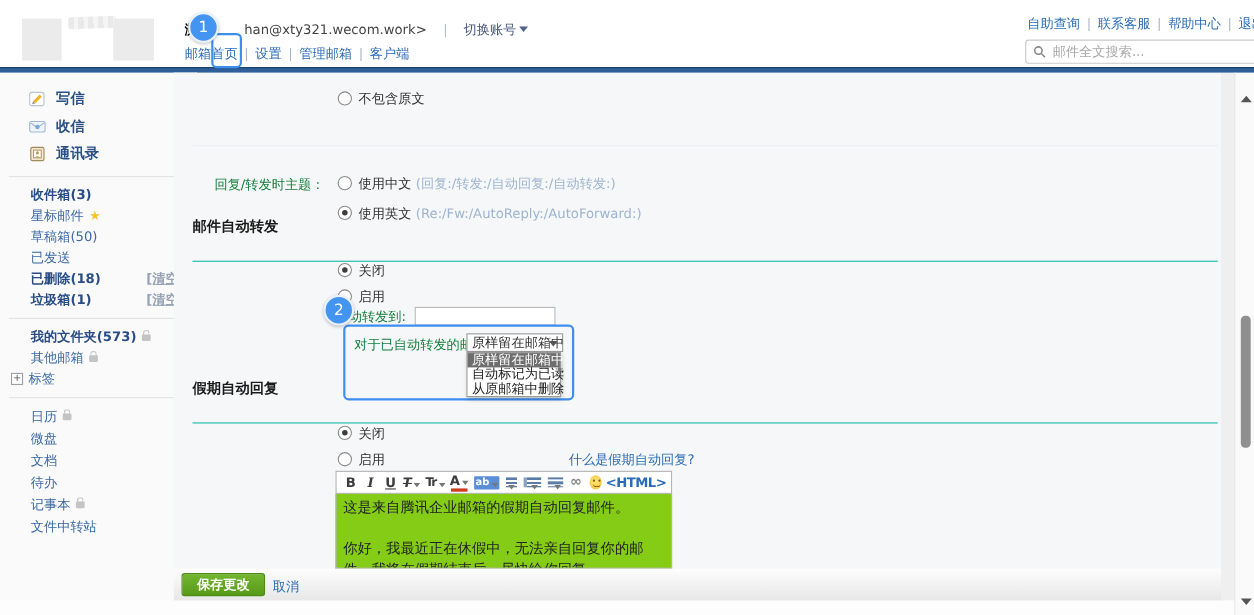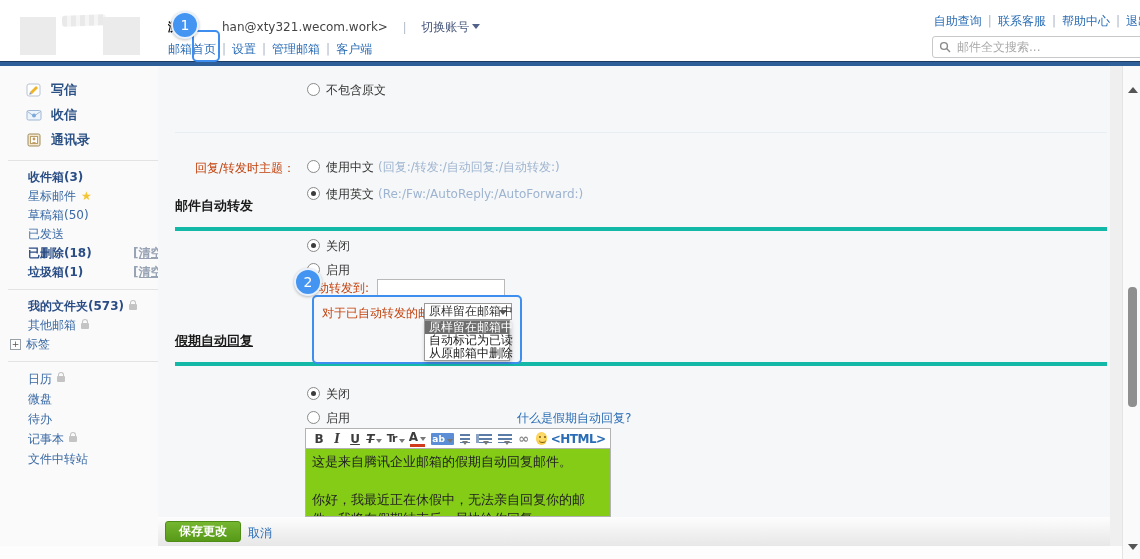--- a/index.html
+++ b/index.html
@@ -65,23 +65,23 @@
 
   
   #main{position:absolute;left:158px;top:66px;width:952px;height:480px;background:#f6f7f8;overflow:visible;}
   .row{position:absolute;height:16px;line-height:16px;white-space:nowrap;color:#333;}
   .radio{display:inline-block;box-sizing:border-box;width:13px;height:13px;border:1px solid #8a8a8a;
          border-radius:50%;background:#fff;vertical-align:-2px;margin-right:6px;position:relative;cursor:pointer;}
   .radio.checked::after{content:"";position:absolute;left:3px;top:3px;width:5px;height:5px;border-radius:50%;
                         background:#3c3c3c;}
   .hint{color:#9db4d0;margin-left:4px;}
   .faint-line{position:absolute;height:1px;background:#e9edf3;}
-  .sec-head{position:absolute;font-size:13px;font-weight:bold;color:#1a1a1a;border-bottom:4px solid #14b8a6;
-            padding-bottom:12px;}
-  .field-label{color:#c2410c;}
+  .sec-head{position:absolute;font-size:13px;font-weight:bold;color:#1a1a1a;border-bottom:1px solid #14b8a6;
+            padding-bottom:22px;}
+  .field-label{color:#15803d;}
   .text-input{position:absolute;box-sizing:border-box;border:1px solid #b9b9b9;background:#fff;height:17px;
               font-size:12px;padding:0 3px;outline:none;font-family:inherit;}
   .select{position:absolute;box-sizing:border-box;border:1px solid #9a9a9a;background:#fff;height:17px;
           font-size:12px;line-height:15px;padding:0 16px 0 4px;cursor:pointer;white-space:nowrap;}
   .select .chev{position:absolute;right:4px;top:6px;width:0;height:0;border:4px solid transparent;
                 border-top:5px solid #555;}
   .ddlist{position:absolute;box-sizing:border-box;border:1px solid #9a9a9a;background:#fff;
           box-shadow:1px 2px 4px rgba(0,0,0,.25);z-index:38;}
   .dditem{font-size:12px;line-height:13px;padding:0 4px;white-space:nowrap;cursor:pointer;color:#222;}
   .dditem.sel{background:#6e6e6e;color:#fff;}
@@ -245,20 +245,23 @@
 
     <div class="g3">
       <div class="srow">
         <span>日历</span>
         <span class="lock"></span>
       </div>
       <div class="srow">
         <span>微盘</span>
       </div>
       <div class="srow">
+        <span>文档</span>
+      </div>
+      <div class="srow">
         <span>待办</span>
       </div>
       <div class="srow">
         <span>记事本</span>
         <span class="lock"></span>
       </div>
       <div class="srow">
         <span>文件中转站</span>
       </div>
     </div>
@@ -299,21 +302,21 @@
     <div class="select" style="left:266px;top:237px;width:88px;">
       <span>原样留在邮箱中</span>
       <span class="chev"></span>
     </div>
     <div class="ddlist" style="left:266px;top:254px;width:86px;">
       <div class="dditem sel">原样留在邮箱中</div>
       <div class="dditem">自动标记为已读</div>
       <div class="dditem">从原邮箱中删除</div>
     </div>
 
-    <div class="sec-head" style="left:17px;top:266px;width:932px;text-decoration:underline;">假期自动回复</div>
+    <div class="sec-head" style="left:17px;top:278px;width:932px;">假期自动回复</div>
 
     <div class="row" style="left:149px;top:320px;">
       <span class="radio checked"></span><span>关闭</span>
     </div>
     <div class="row" style="left:149px;top:344px;">
       <span class="radio"></span><span>启用</span>
     </div>
     <a class="row link" style="left:359px;top:344px;">什么是假期自动回复?</a>
 
     <div class="toolbar" style="left:147px;top:362px;width:306px;height:21px;">

